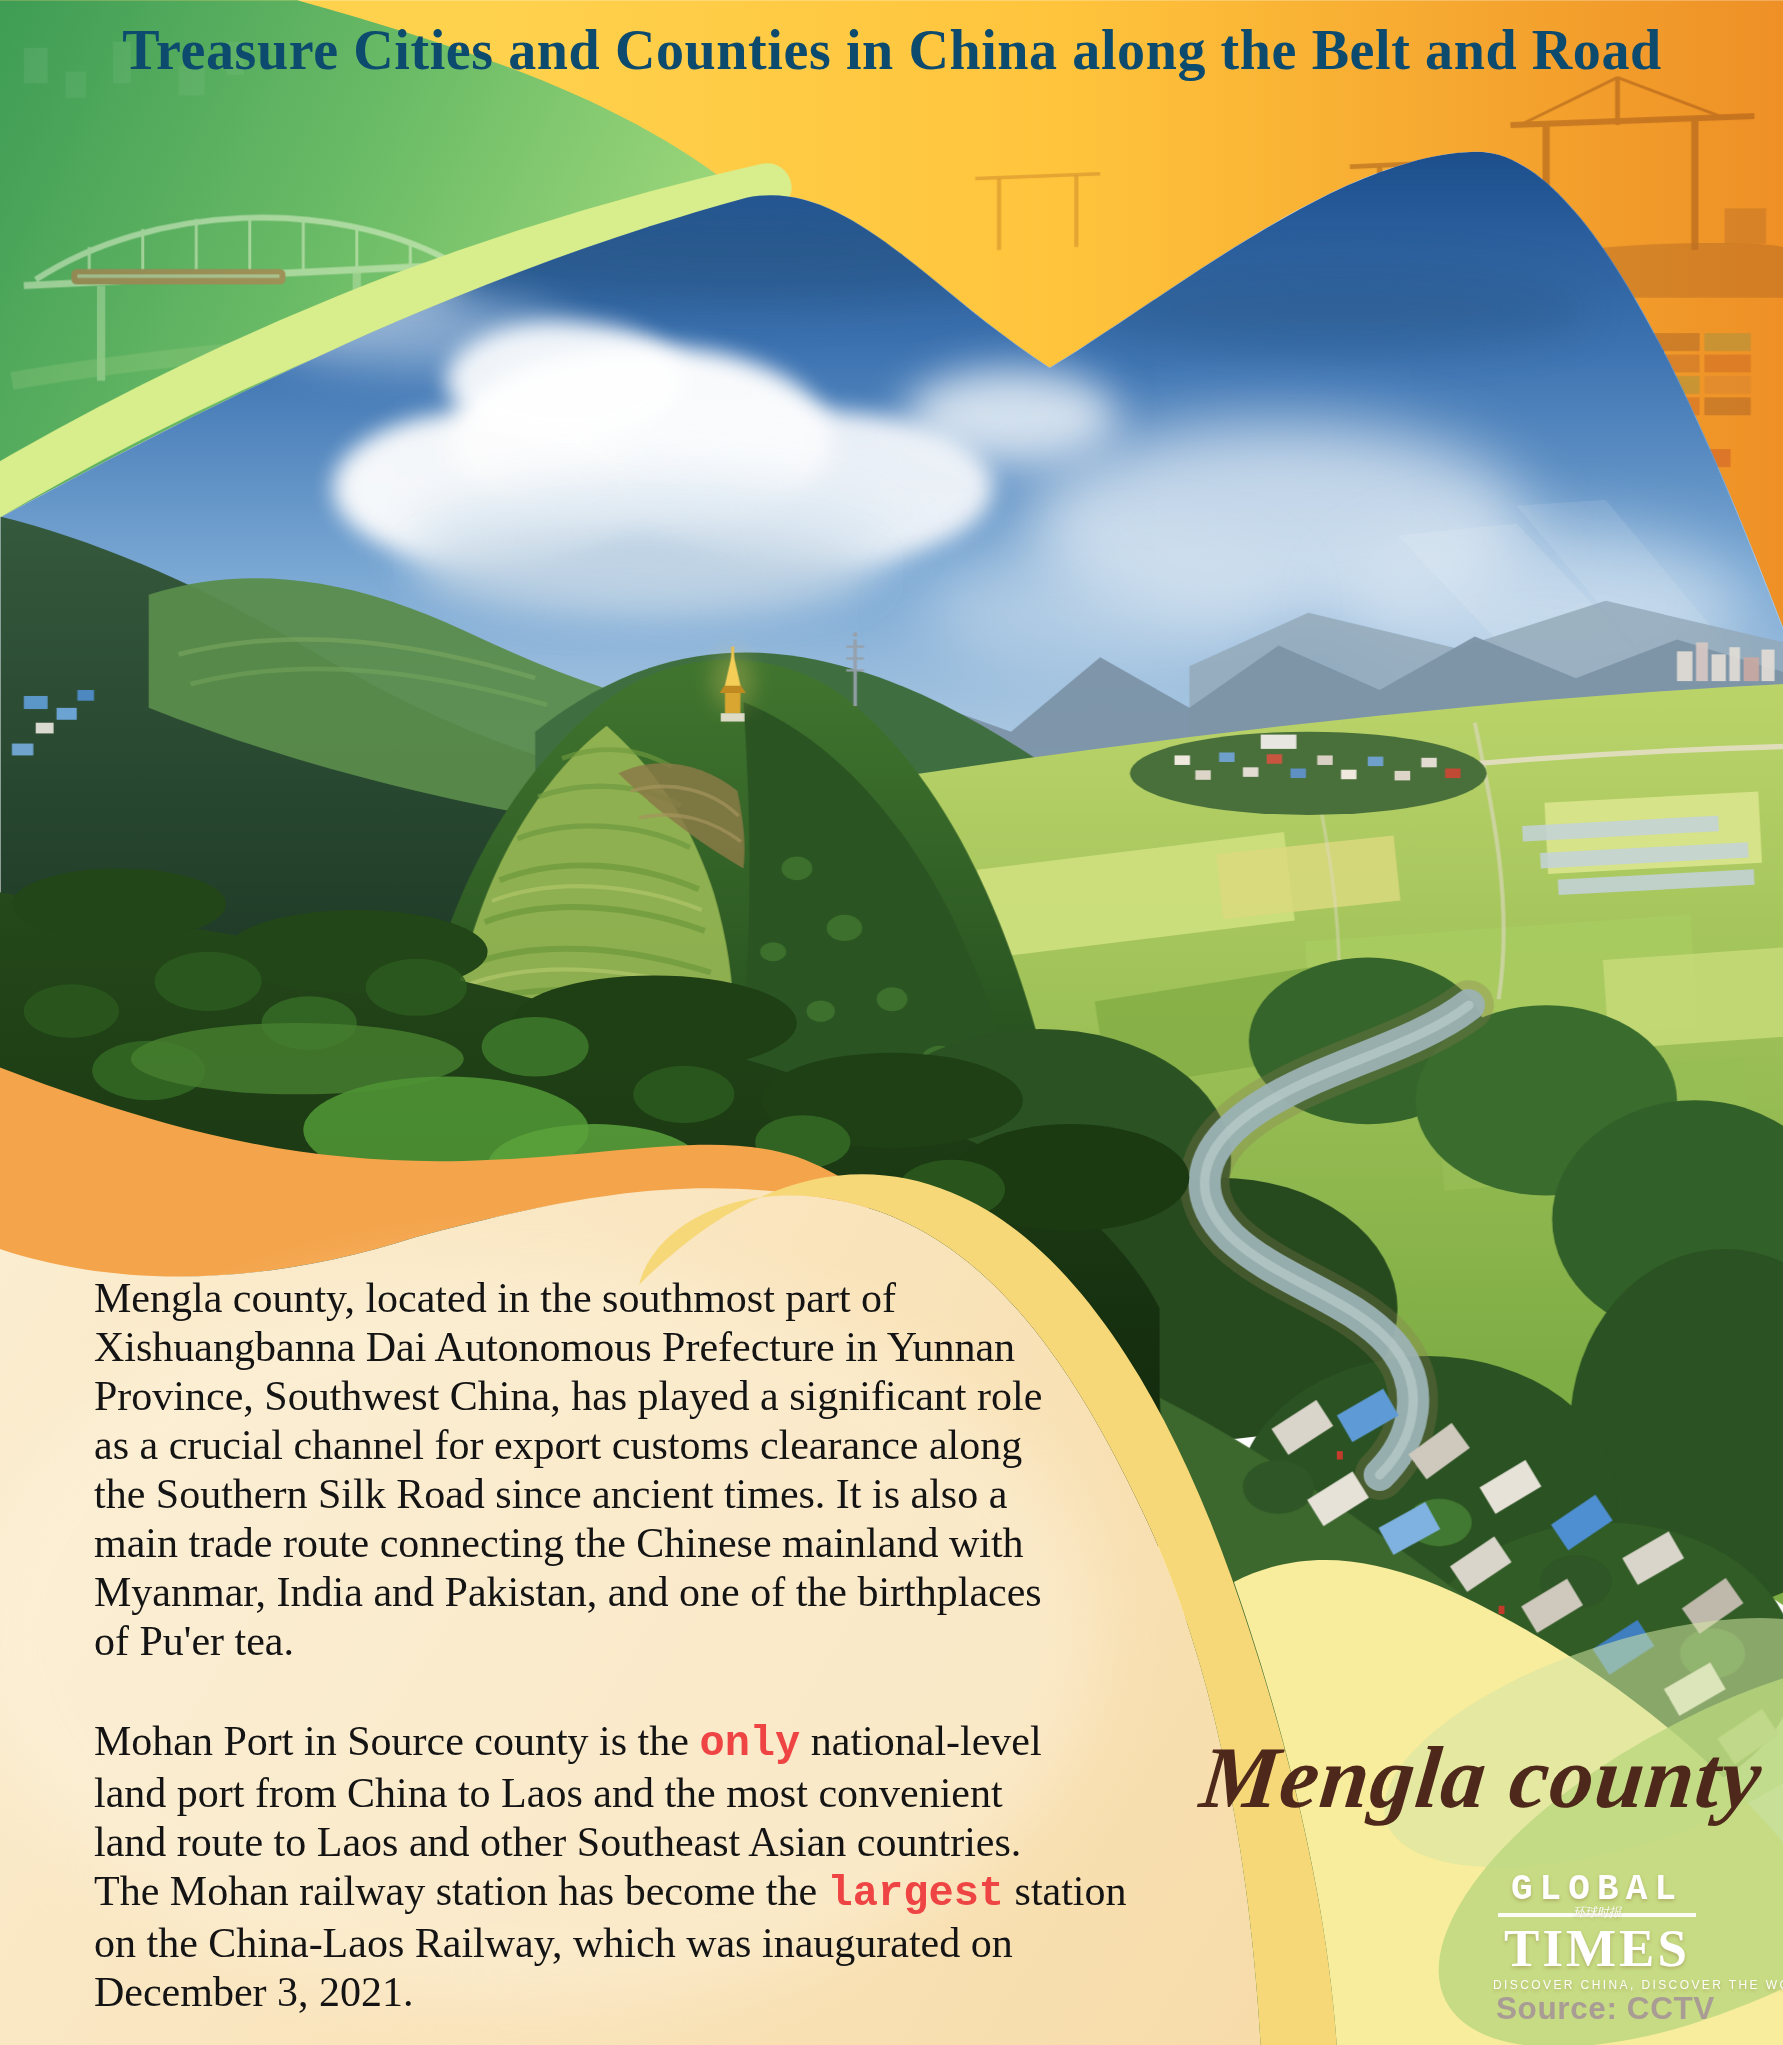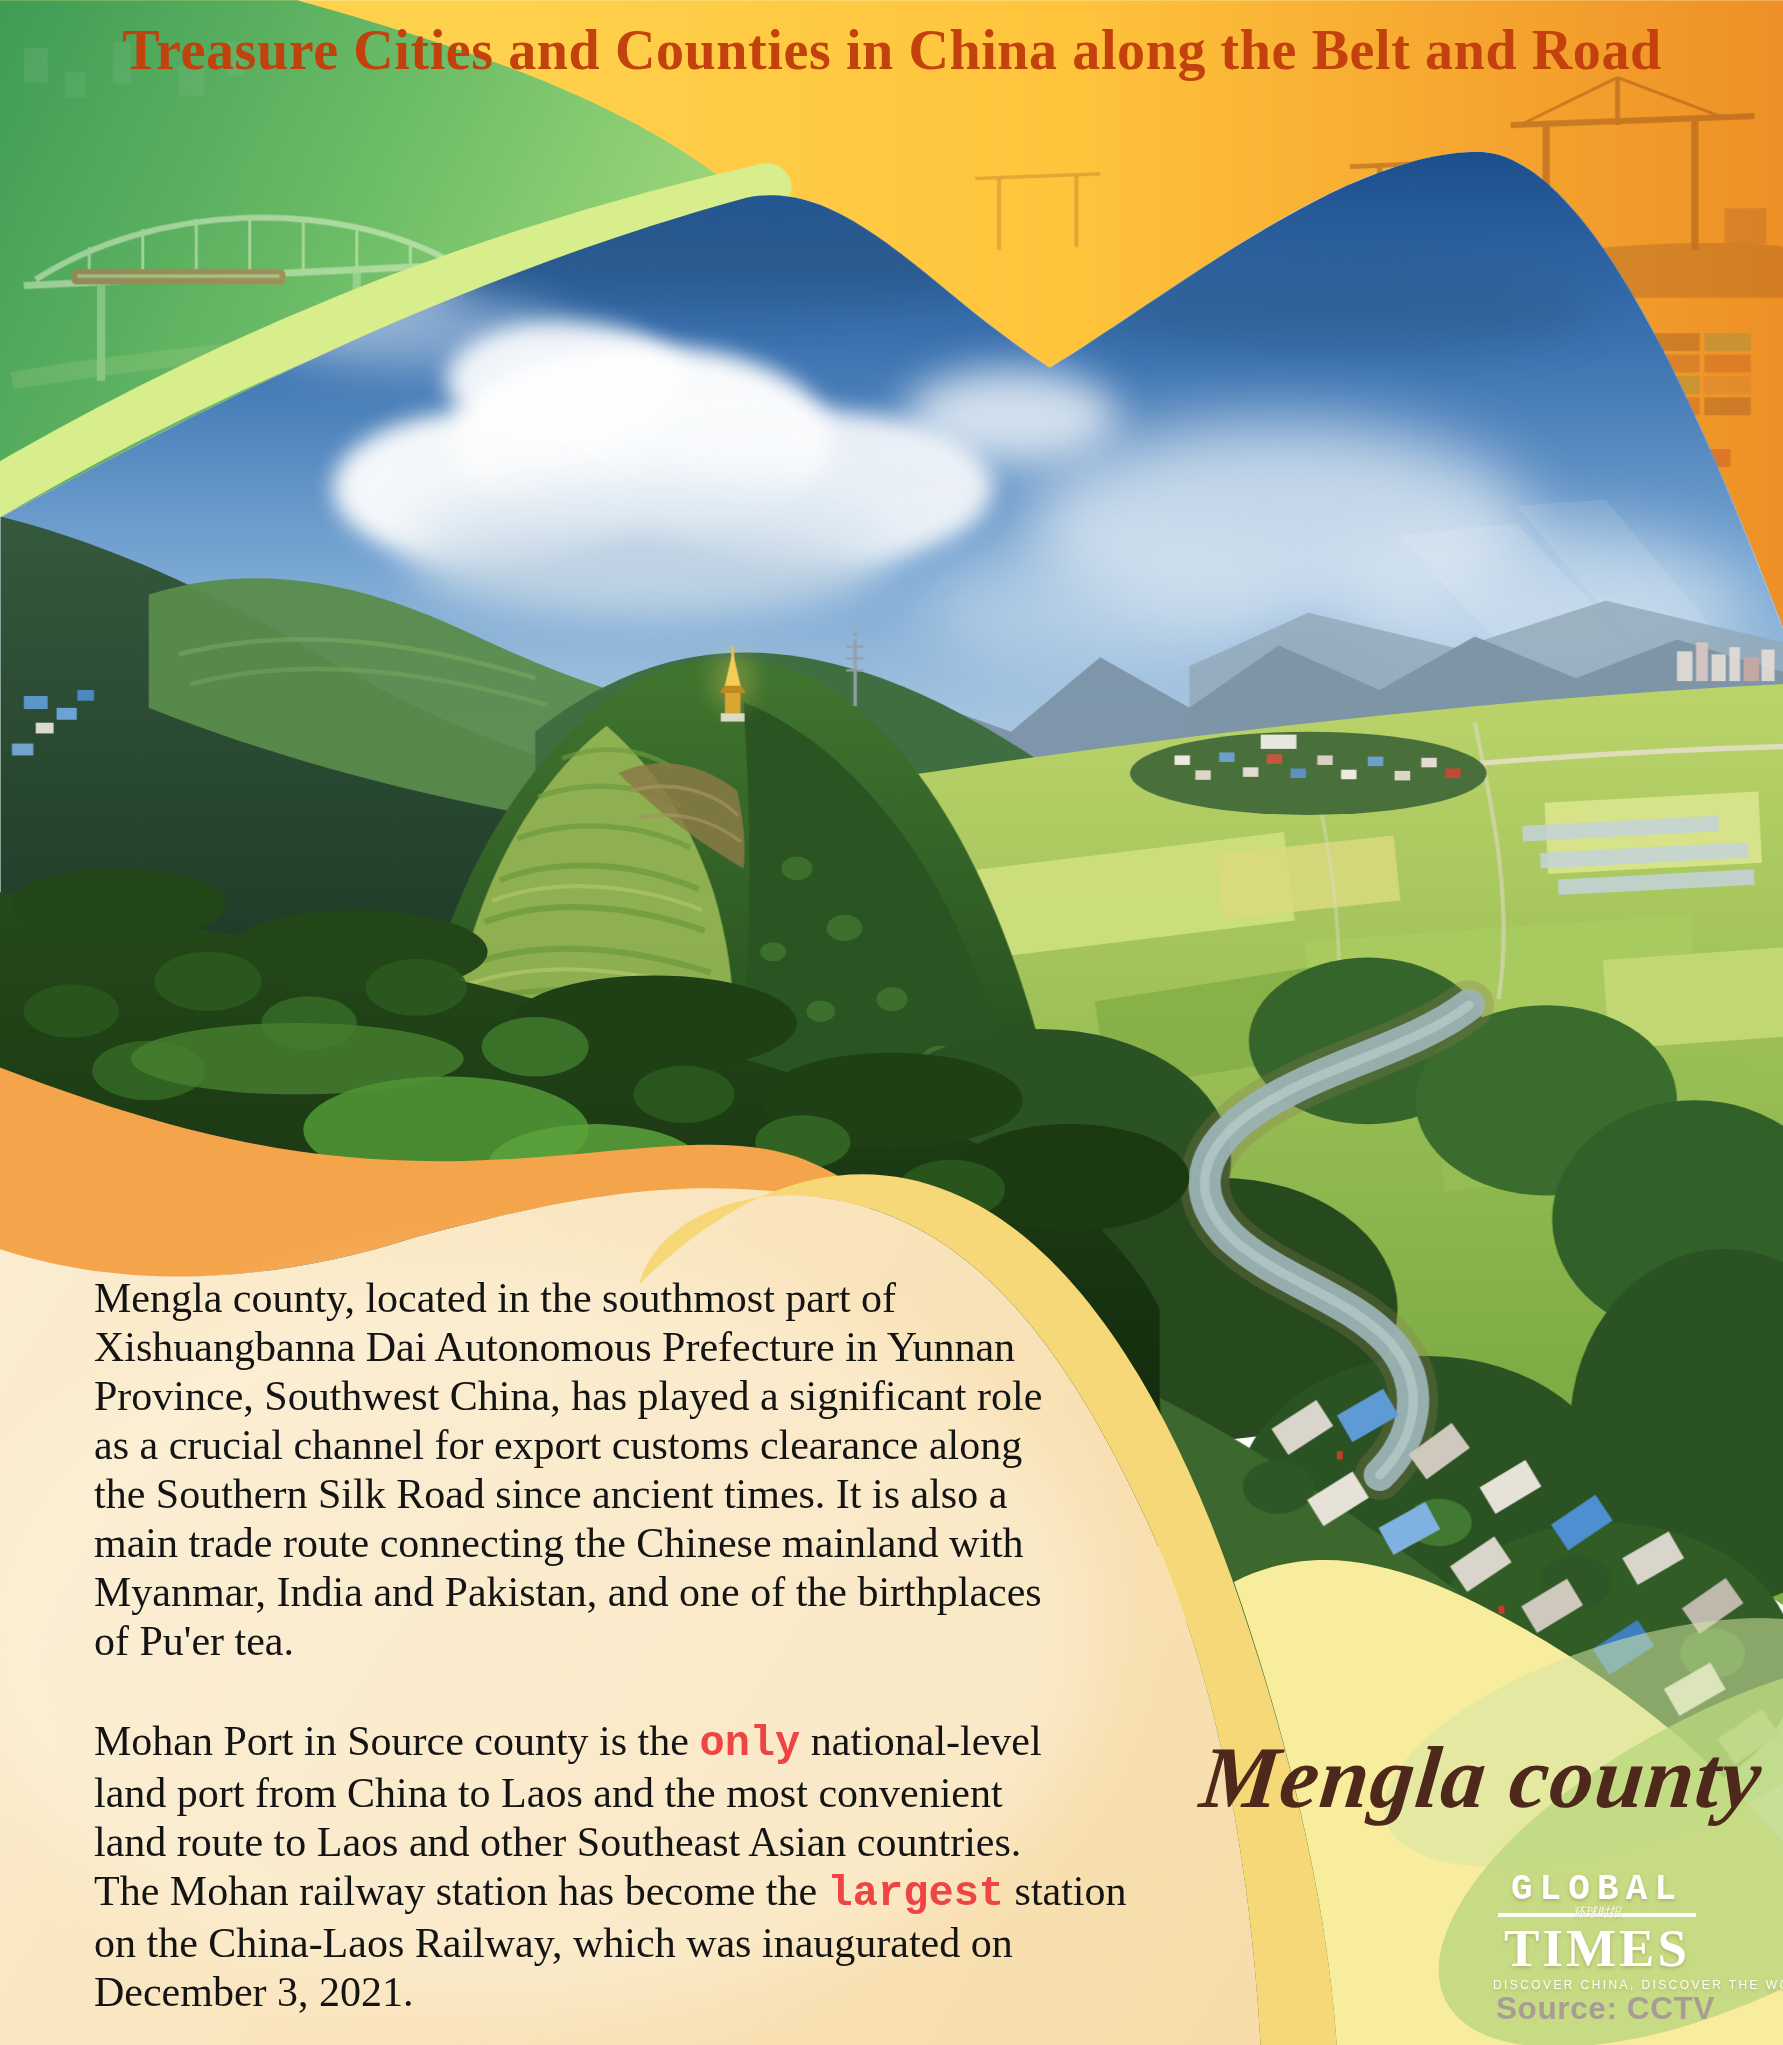--- a/index.html
+++ b/index.html
@@ -1,21 +1,21 @@
 <!DOCTYPE html>
 <html style="font-size:9.5px"><head>
 <meta charset="utf-8">
 <style>
   html,body{margin:0;padding:0;background:#fff;}
   .poster{position:relative;width:1784px;height:2046px;overflow:hidden;
           font-family:"Liberation Serif", serif;}
   .bg{position:absolute;left:0;top:0;width:1784px;height:2046px;display:block;}
 
   .title{position:absolute;left:0;top:18px;width:1784px;text-align:center;
-         font-weight:bold;font-size:56px;letter-spacing:0.6px;color:#c2410c;
+         font-weight:bold;font-size:56px;letter-spacing:0.6px;color:#0c4a6e;
          white-space:nowrap;margin:0;}
 
   .text-panel{position:absolute;left:90px;top:1270px;width:1118px;}
   .text-panel p{margin:4px;font-size:42px;line-height:49px;color:#141414;
                 white-space:pre-line;}
   .text-panel p.para2{margin-top:51px;}
   .accent{font-weight:bold;color:#ef4444;font-family:Liberation Mono, monospace;}
 
   .county{position:absolute;left:1201px;top:1727px;width:523px;text-align:center;
           font-size:88px;font-weight:bold;font-style:italic;color:#4E281A;

